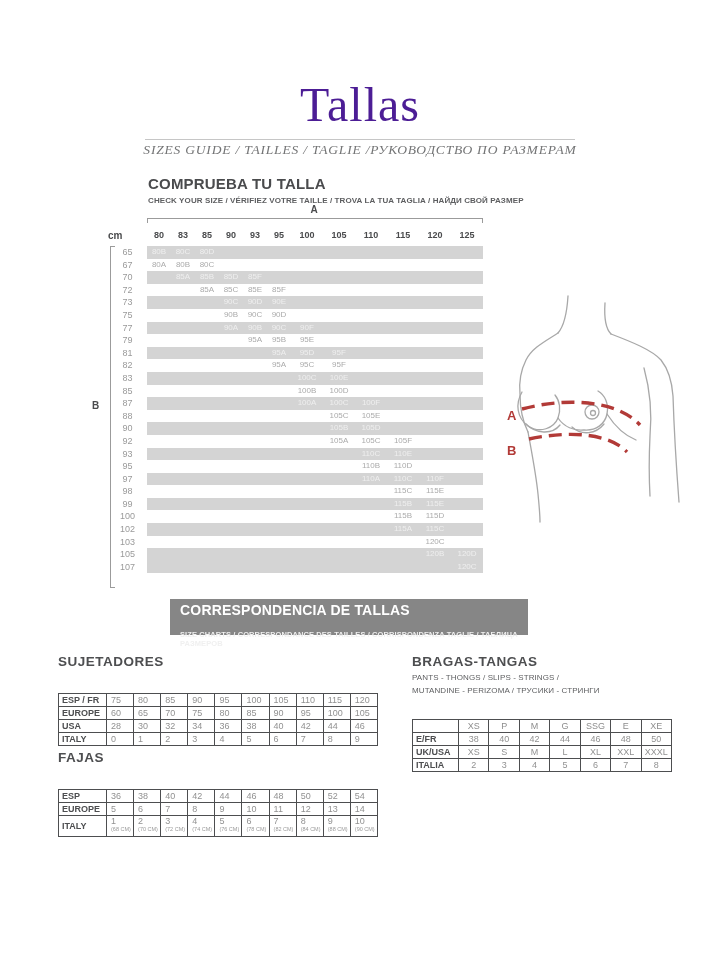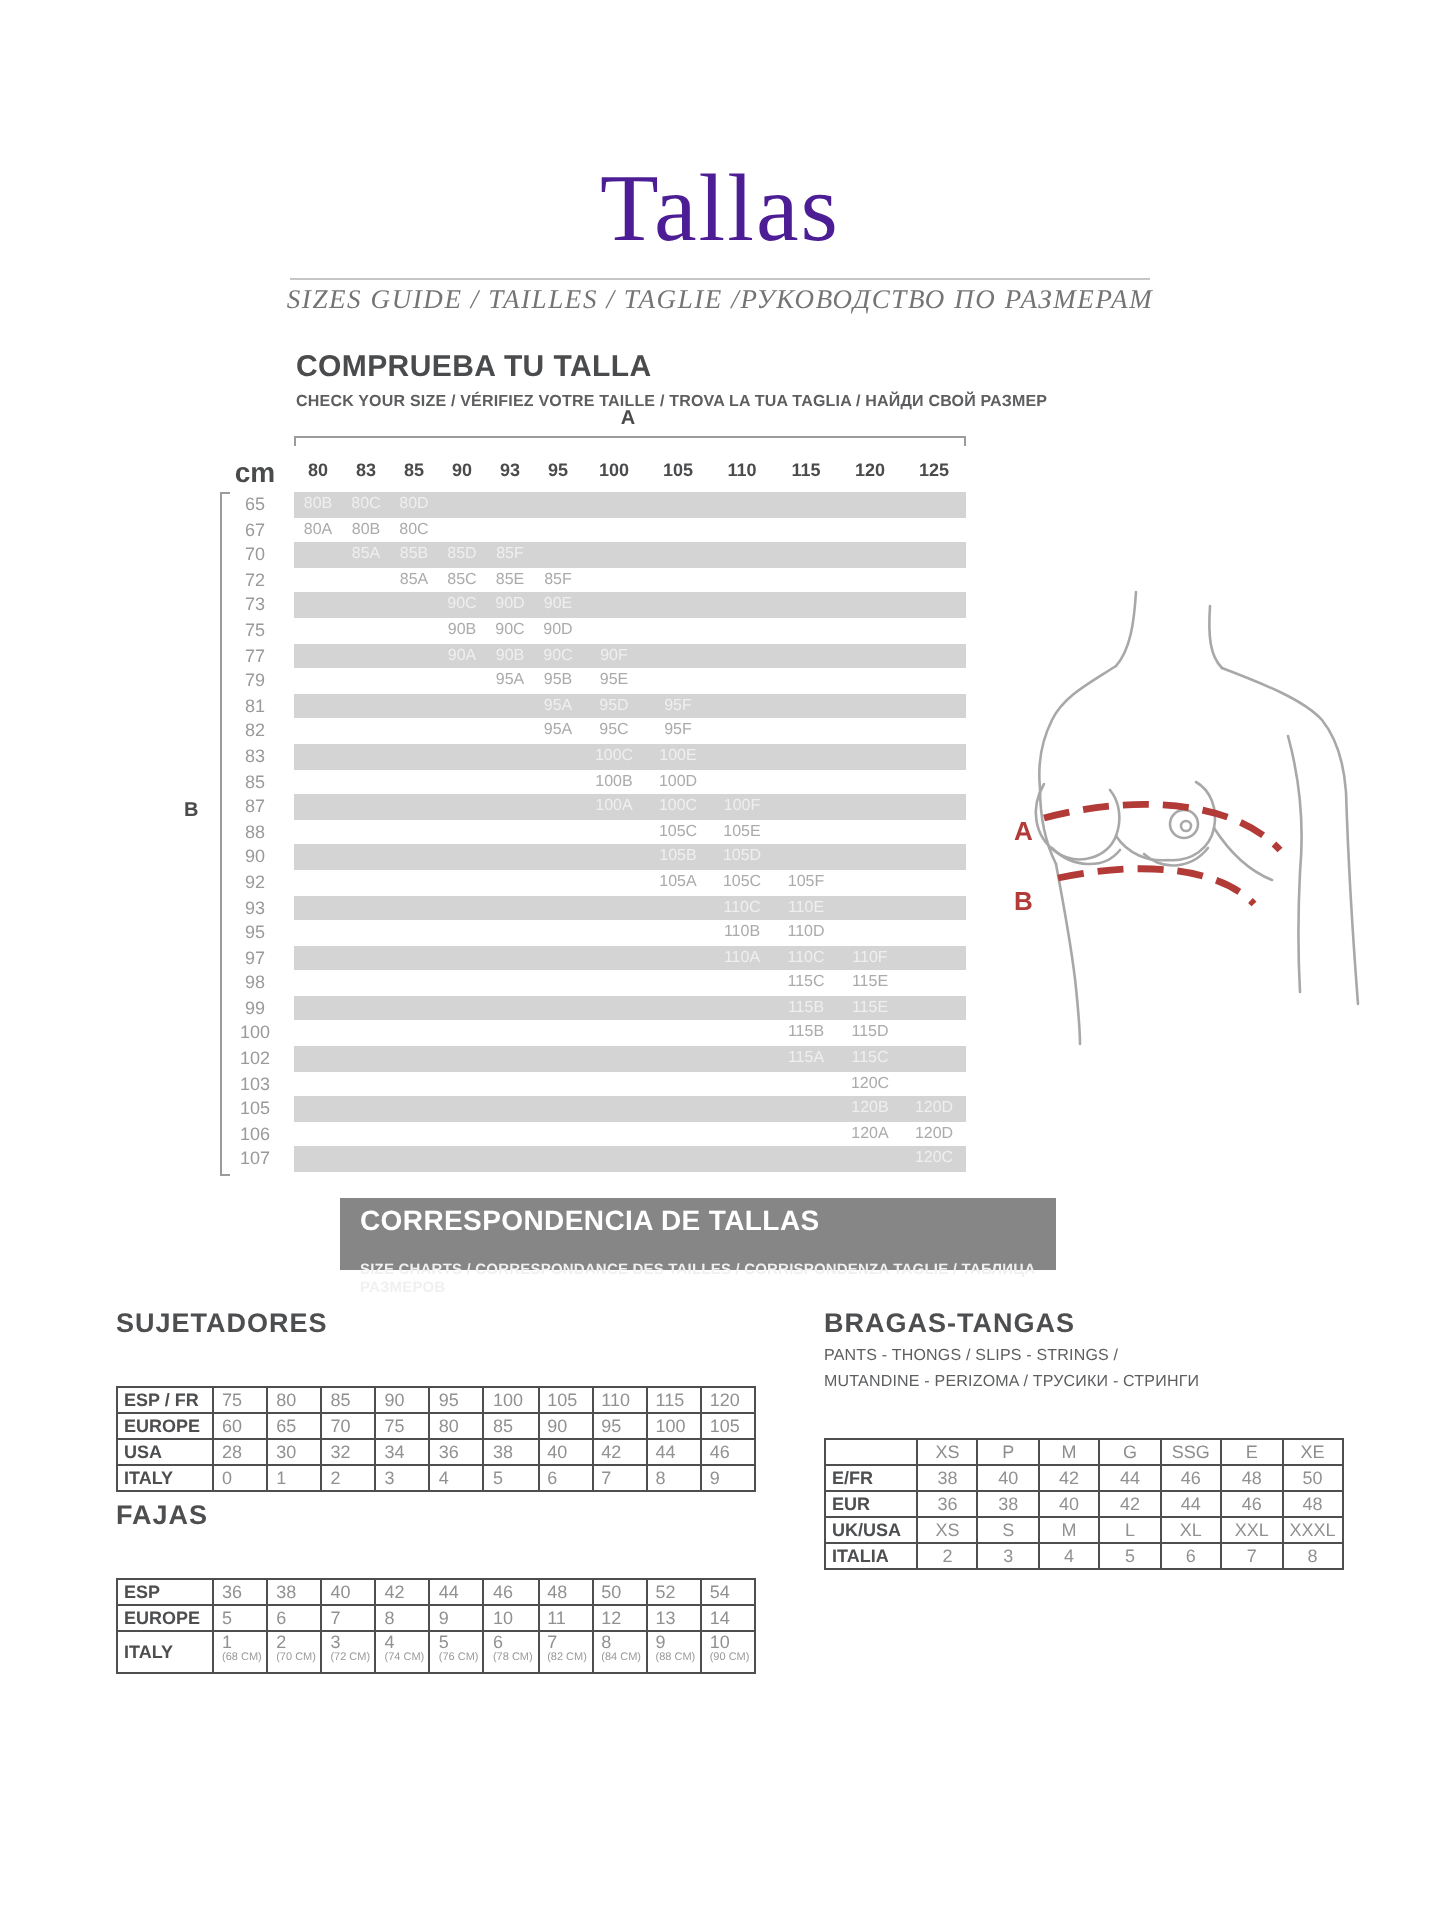--- a/index.html
+++ b/index.html
@@ -25,21 +25,21 @@
 
   .size-chart{position:absolute;left:100px;top:204px;width:386px;height:386px;}
   .a-label{position:absolute;left:47px;top:0;width:334px;text-align:center;font-size:10px;font-weight:bold;color:#4a4b4d;}
   .a-bracket{position:absolute;left:47px;top:14px;width:334px;height:4px;
     border-top:1px solid #9b9b9b;border-left:1px solid #9b9b9b;border-right:1px solid #9b9b9b;}
   .b-label{position:absolute;left:-8px;top:196px;font-size:10px;font-weight:bold;color:#4a4b4d;}
   .b-bracket{position:absolute;left:10px;top:42px;width:4px;height:340px;
     border-left:1px solid #9b9b9b;border-top:1px solid #9b9b9b;border-bottom:1px solid #9b9b9b;}
 
   .sc-header{position:absolute;left:0;top:24px;height:15px;display:flex;align-items:center;}
-  .sc-unit{width:47px;text-align:center;font-size:14px;font-weight:bold;color:#4a4b4d;box-sizing:border-box;padding-left:8px;}
+  .sc-unit{width:47px;font-size:10px;font-weight:bold;color:#4a4b4d;box-sizing:border-box;padding-left:8px;}
   .sc-hcells{display:flex;}
   .sc-body{position:absolute;left:0;top:42px;}
   .sc-row{display:flex;height:12.6px;align-items:stretch;}
   .sc-rowlabel{width:47px;text-align:center;font-size:9px;color:#9a9a9a;box-sizing:border-box;padding-left:8px;line-height:12.6px;}
   .sc-cells{display:flex;width:336px;}
   .sc-cells.shaded{background:#d4d4d4;}
   .sc-cell{width:24px;text-align:center;font-size:8px;color:#ababab;line-height:12.6px;overflow:visible;white-space:nowrap;}
   .sc-cell:nth-child(n+7){width:32px;}
   .sc-cells.shaded .sc-cell{color:#efefef;}
   .sc-cell.hdr{font-size:9px;font-weight:bold;color:#4a4b4d;line-height:15px;}
@@ -525,37 +525,20 @@
           <div class="sc-cell"></div>
           <div class="sc-cell"></div>
           <div class="sc-cell"></div>
           <div class="sc-cell"></div>
           <div class="sc-cell"></div>
           <div class="sc-cell"></div>
           <div class="sc-cell"></div>
           <div class="sc-cell"></div>
           <div class="sc-cell"></div>
           <div class="sc-cell">120B</div>
-          <div class="sc-cell">120D</div>
-        </div>
-      </div>
-      <div class="sc-row">
-        <div class="sc-rowlabel">106</div>
-        <div class="sc-cells">
-          <div class="sc-cell"></div>
-          <div class="sc-cell"></div>
-          <div class="sc-cell"></div>
-          <div class="sc-cell"></div>
-          <div class="sc-cell"></div>
-          <div class="sc-cell"></div>
-          <div class="sc-cell"></div>
-          <div class="sc-cell"></div>
-          <div class="sc-cell"></div>
-          <div class="sc-cell"></div>
-          <div class="sc-cell">120A</div>
           <div class="sc-cell">120D</div>
         </div>
       </div>
       <div class="sc-row">
         <div class="sc-rowlabel">107</div>
         <div class="sc-cells shaded">
           <div class="sc-cell"></div>
           <div class="sc-cell"></div>
           <div class="sc-cell"></div>
           <div class="sc-cell"></div>
@@ -706,30 +689,20 @@
           <td class="lbl">E/FR</td>
           <td class="val">38</td>
           <td class="val">40</td>
           <td class="val">42</td>
           <td class="val">44</td>
           <td class="val">46</td>
           <td class="val">48</td>
           <td class="val">50</td>
         </tr>
         <tr>
-          <td class="lbl">EUR</td>
-          <td class="val">36</td>
-          <td class="val">38</td>
-          <td class="val">40</td>
-          <td class="val">42</td>
-          <td class="val">44</td>
-          <td class="val">46</td>
-          <td class="val">48</td>
-        </tr>
-        <tr>
           <td class="lbl">UK/USA</td>
           <td class="val">XS</td>
           <td class="val">S</td>
           <td class="val">M</td>
           <td class="val">L</td>
           <td class="val">XL</td>
           <td class="val">XXL</td>
           <td class="val">XXXL</td>
         </tr>
         <tr>

